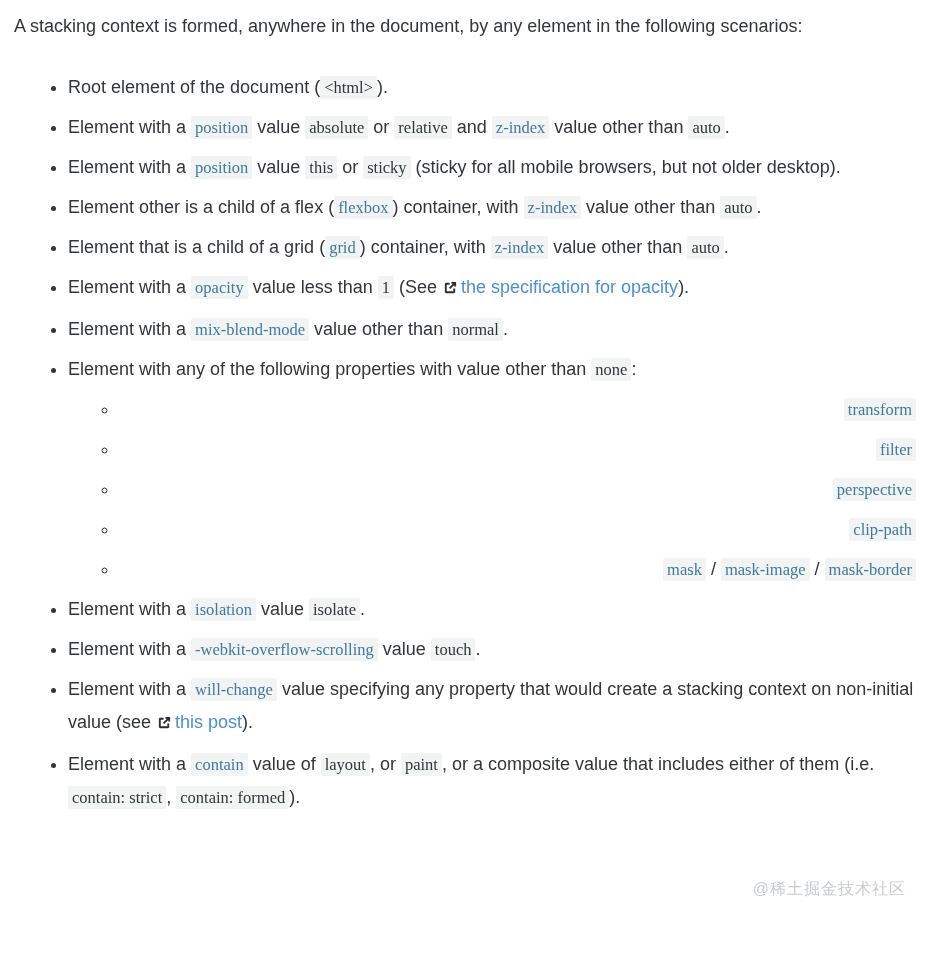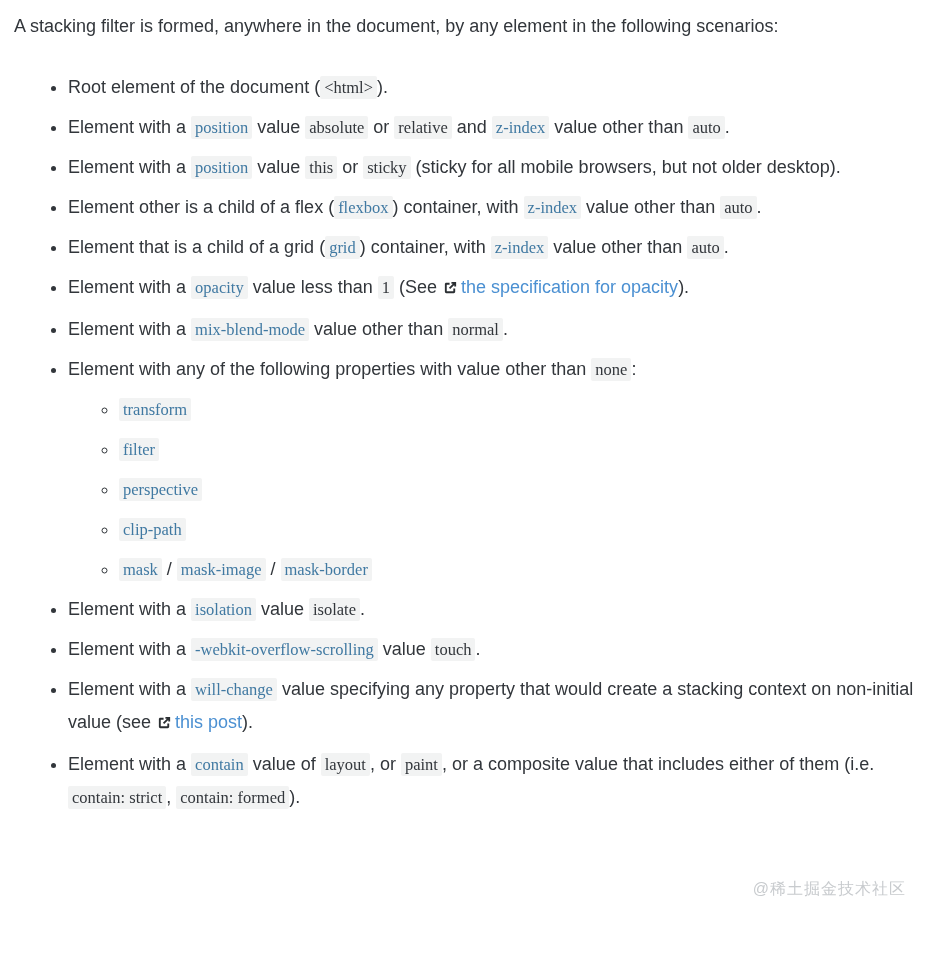--- a/index.html
+++ b/index.html
@@ -32,20 +32,21 @@
   }
   ul.main-list > li {
     font-size: 18px;
     line-height: 33px;
     margin-bottom: 7px;
   }
   ul.sub-list {
     margin: 7px 0 0 0;
     padding: 0 0 0 51px;
     list-style-type: circle;
+    text-align: right;
   }
   ul.sub-list > li {
     font-size: 18px;
     line-height: 33px;
     margin-bottom: 7px;
   }
   code.code, a.code {
     font-family: Liberation Serif, serif;
     font-size: 16.5px;
     background: var(--code-bg, #f2f3f3);
@@ -81,21 +82,21 @@
     right: 24px;
     font-size: 16px;
     color: var(--watermark, #c8cbce);
     letter-spacing: 1px;
   }
 </style>
 </head>
 <body>
 
 <div class="doc">
-  <p class="intro">A stacking filter is formed, anywhere in the document, by any element in the following scenarios:</p>
+  <p class="intro">A stacking context is formed, anywhere in the document, by any element in the following scenarios:</p>
 
   <ul class="main-list" id="main-list">
       <li><span>Root element of the document (</span><code class="code">&lt;html&gt;</code><span>).</span></li>
       <li><span>Element with a </span><a class="code" href="#">position</a><span> value </span><code class="code">absolute</code><span> or </span><code class="code">relative</code><span> and </span><a class="code" href="#">z-index</a><span> value other than </span><code class="code">auto</code><span>.</span></li>
       <li><span>Element with a </span><a class="code" href="#">position</a><span> value </span><code class="code">this</code><span> or </span><code class="code">sticky</code><span> (sticky for all mobile browsers, but not older desktop).</span></li>
       <li><span>Element other is a child of a flex (</span><a class="code" href="#">flexbox</a><span>) container, with </span><a class="code" href="#">z-index</a><span> value other than </span><code class="code">auto</code><span>.</span></li>
       <li><span>Element that is a child of a grid (</span><a class="code" href="#">grid</a><span>) container, with </span><a class="code" href="#">z-index</a><span> value other than </span><code class="code">auto</code><span>.</span></li>
       <li><span>Element with a </span><a class="code" href="#">opacity</a><span> value less than </span><code class="code">1</code><span> (See </span><span class="ext"><svg viewBox="0 0 16 16" aria-hidden="true">
             <path fill="currentColor" d="M2 4.5C2 3.67 2.67 3 3.5 3H7v2H4v7h7V9h2v3.5c0 .83-.67 1.5-1.5 1.5h-8A1.5 1.5 0 0 1 2 12.5v-8z"></path>
             <path fill="currentColor" d="M9 2h5v5h-2V5.41L7.7 9.71 6.29 8.29 10.59 4H9V2z"></path>

